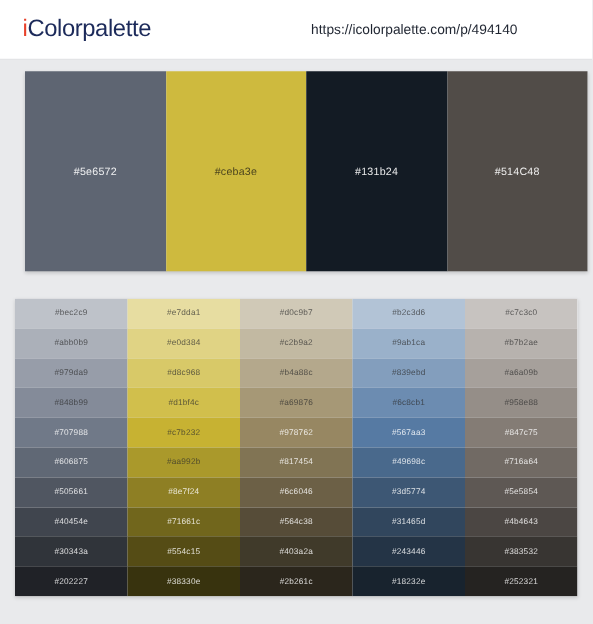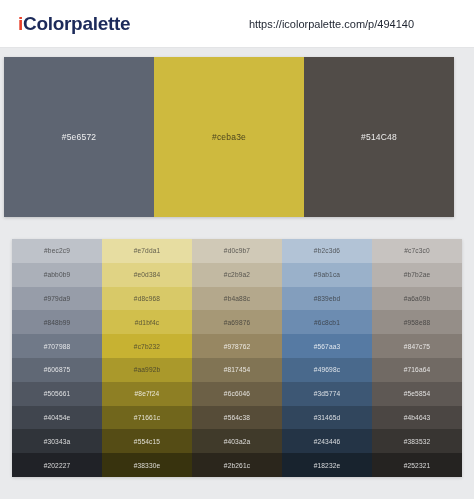--- a/index.html
+++ b/index.html
@@ -25,39 +25,39 @@
     height: 48px;
     background: #ffffff;
     display: flex;
     align-items: center;
     padding: 0 18px;
     border-bottom: 1px solid #e3e4e6;
   }
 
   #logo {
     font-size: 19px;
-    font-weight: bold;
+    font-weight: normal;
     letter-spacing: -0.3px;
     white-space: nowrap;
   }
   #logo .logo-i { color: #e8412a; }
   #logo .logo-rest { color: #1c2a5a; }
 
   #palette-url {
     margin-left: auto;
     margin-right: 42px;
     font-size: 11px;
     color: #1e2430;
     white-space: nowrap;
   }
 
   
   #main-swatches {
     position: absolute;
-    left: 4px;
+    left: 20px;
     top: 57px;
     width: 450px;
     height: 160px;
     display: flex;
     box-shadow: 0 1px 3px rgba(0,0,0,0.18);
   }
 
   .main-swatch {
     flex: 1 1 0;
     display: flex;
@@ -115,20 +115,23 @@
     <div id="palette-url">https://icolorpalette.com/p/494140</div>
   </div>
 
   <div id="main-swatches">
       <div class="main-swatch light-text" style="background: rgb(94, 101, 114);">
         <span class="swatch-label">#5e6572</span>
       </div>
       <div class="main-swatch dark-text" style="background: rgb(206, 186, 62);">
         <span class="swatch-label">#ceba3e</span>
       </div>
+      <div class="main-swatch light-text" style="background: rgb(19, 27, 36);">
+        <span class="swatch-label">#131b24</span>
+      </div>
       <div class="main-swatch light-text" style="background: rgb(81, 76, 72);">
         <span class="swatch-label">#514C48</span>
       </div>
     </div>
 
   <div id="shades-grid">
       <div class="shade-cell dark-text" style="background: rgb(190, 194, 201);">
         <span class="shade-label">#bec2c9</span>
       </div>
       <div class="shade-cell dark-text" style="background: rgb(231, 221, 161);">

